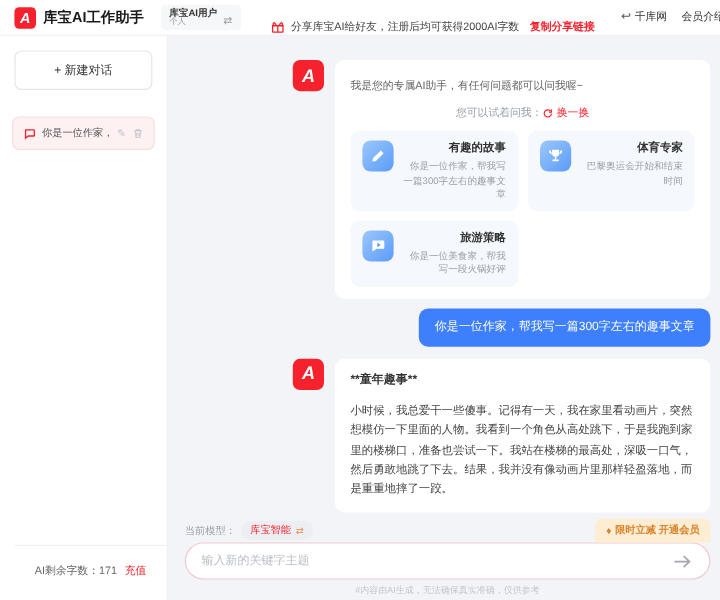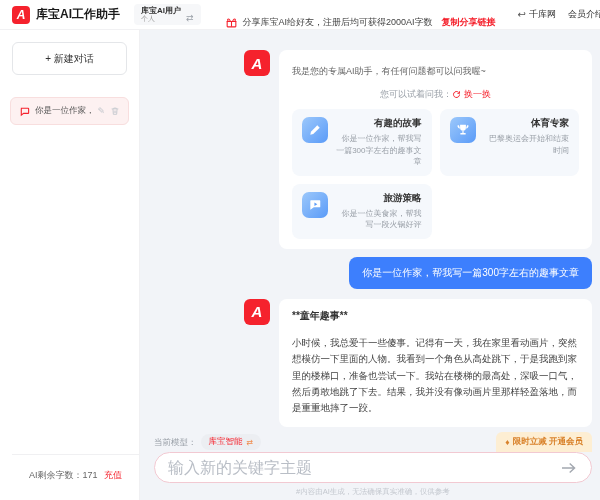--- a/index.html
+++ b/index.html
@@ -63,21 +63,21 @@
   .ai-p { font-size:9.5px; color:#444; line-height:1.72; margin-top:12px; }
 
   
   .dock { position:absolute; left:0; right:0; bottom:0; background:#f2f4f8; padding:0 8px 3px 14px; }
   .model-row { display:flex; align-items:flex-end; }
   .model-label { font-size:8.5px; color:#9aa0a8; padding-bottom:3px; }
   .model-pill { display:flex; align-items:center; gap:4px; background:#eceef2; border-radius:9px; padding:2px 8px; margin-left:4px; margin-bottom:2px; font-size:8.5px; color:#f5222d; cursor:pointer; }
   .model-pill .swap-ic { color:#f08a4b; font-size:8px; }
   .vip-badge { margin-left:auto; background:#fdeed3; color:#d9822b; font-size:8.5px; font-weight:bold; border-radius:6px 6px 0 0; padding:4px 9px; display:flex; align-items:center; gap:3px; cursor:pointer; }
   .input-row { height:31px; background:#fff; border:1px solid #f2c9d2; border-radius:16px; display:flex; align-items:center; padding:0 13px; }
-  .kw-input { flex:1; border:none; outline:none; font-size:16px; color:#333; background:transparent; font-family:inherit; }
+  .kw-input { flex:1; border:none; outline:none; font-size:10px; color:#333; background:transparent; font-family:inherit; }
   .kw-input::placeholder { color:#b9bec6; }
   .send-btn { width:18px; height:14px; cursor:pointer; display:flex; align-items:center; }
   .disclaimer { text-align:center; font-size:7.5px; color:#c3c7ce; margin-top:4px; }
 </style>
 </head>
 <body>
 
 <div class="header">
   <div class="logo">A</div>
   <div class="app-title">库宝AI工作助手</div>

